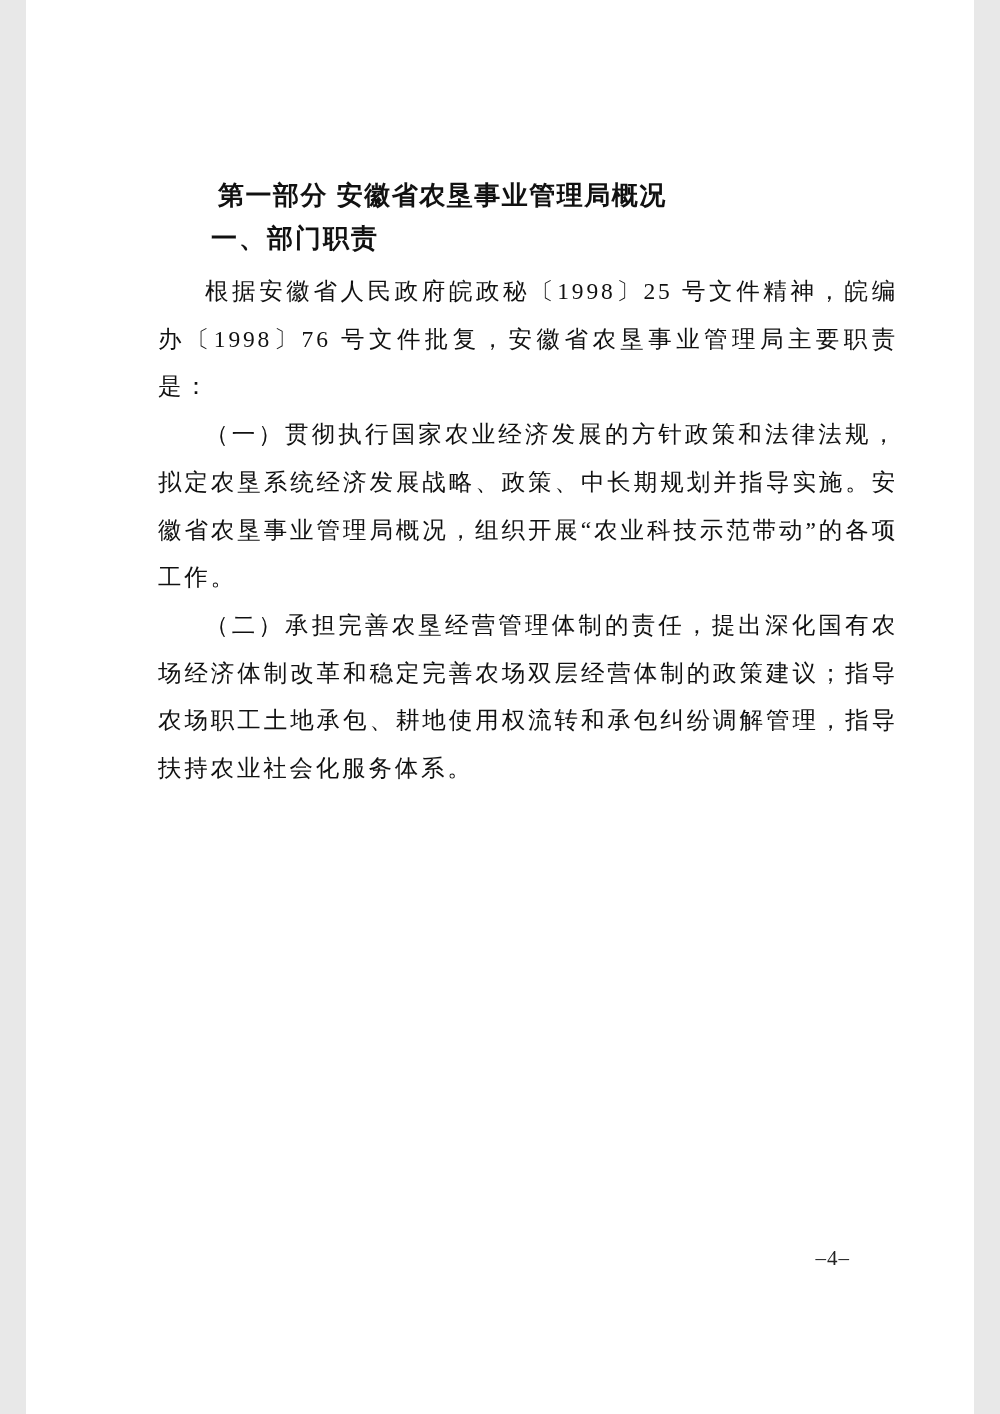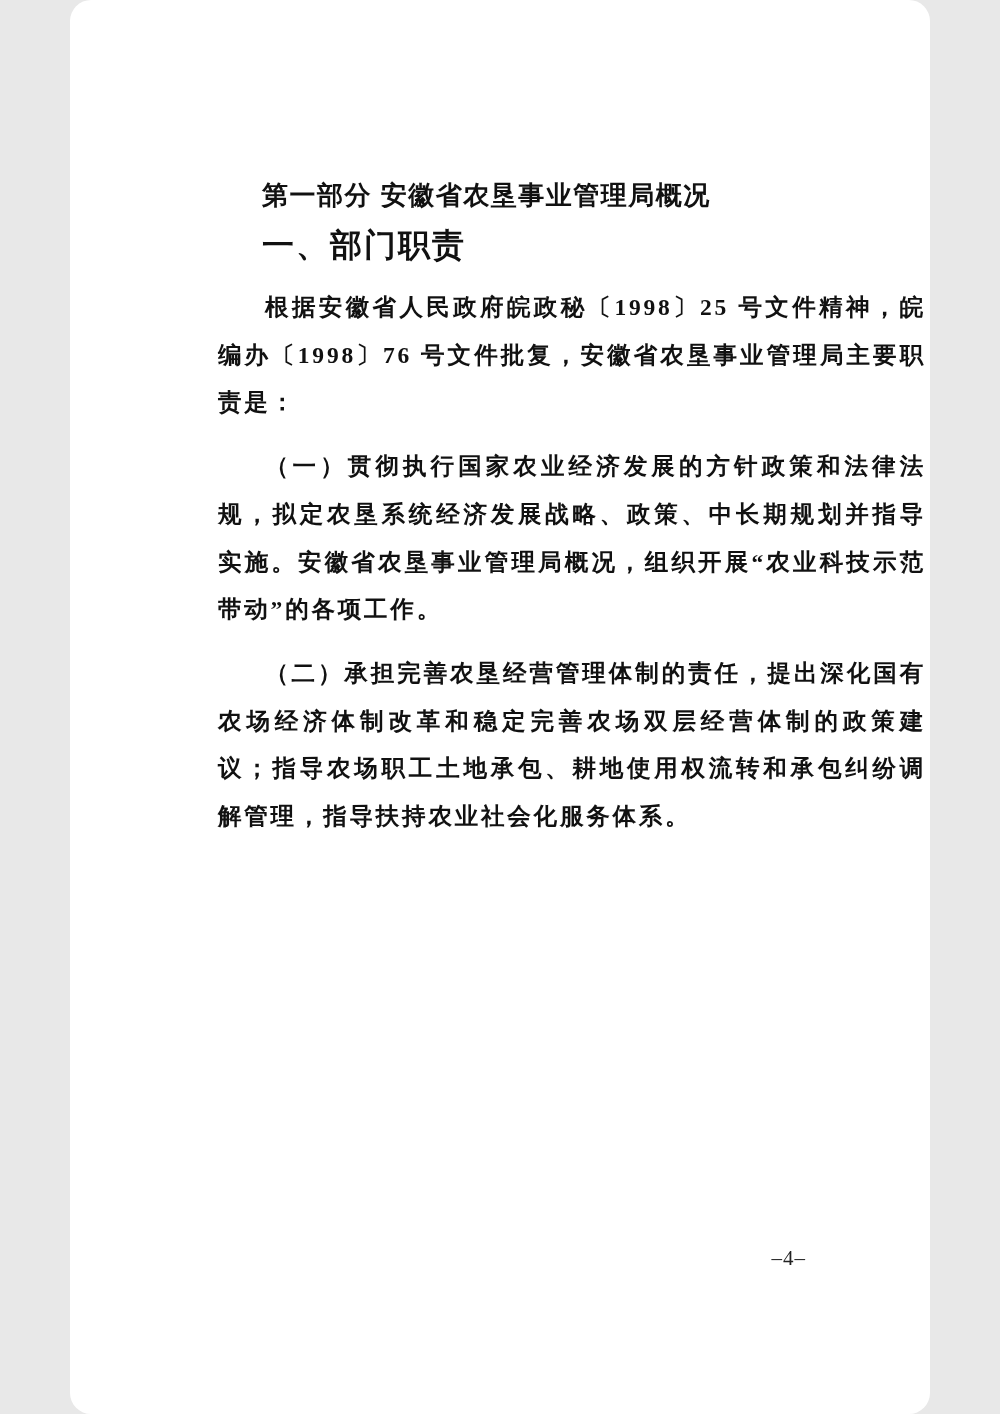--- a/index.html
+++ b/index.html
@@ -2,69 +2,67 @@
 <html><head>
 <meta charset="utf-8">
 <style>
   html, body {
     margin: 0;
     padding: 0;
     background: #e8e8e8;
   }
   .page {
     position: relative;
-    width: 860px;
+    width: 948px;
     height: 1414px;
     margin: 0 auto;
     background: #ffffff;
     color: #111111;
     font-family: "Liberation Serif", "DejaVu Serif", serif;
     overflow: hidden;
-    border-radius: 21px;
   }
   .doc-title {
     position: absolute;
     left: 192px;
     top: 181px;
     margin: 0;
     font-family: "Liberation Sans", "DejaVu Sans", sans-serif;
     font-weight: bold;
     font-size: 26px;
     line-height: 28px;
     letter-spacing: 1.5px;
     white-space: nowrap;
   }
   .section-heading {
     position: absolute;
     left: 184px;
     top: 223px;
-    margin: 8px;
+    margin: 1px;
     font-family: "Liberation Sans", "DejaVu Sans", sans-serif;
     font-weight: bold;
-    font-size: 32px;
+    font-size: 26px;
     line-height: 28px;
     letter-spacing: 2px;
     white-space: nowrap;
   }
   .body-text {
     position: absolute;
     left: 132px;
     top: 268px;
     width: 740px;
     font-size: 23.5px;
     line-height: 47.7px;
     letter-spacing: 2.8px;
     text-align: justify;
     text-justify: inter-character;
   }
   .body-text p {
-    margin: 16px;
+    margin: 0;
     padding: 0;
     text-indent: 2em;
-    font-weight: bold;
   }
   .page-number {
     position: absolute;
     top: 1246px;
     right: 124px;
     font-size: 21px;
     line-height: 24px;
     letter-spacing: 1px;
     color: #222222;
   }

